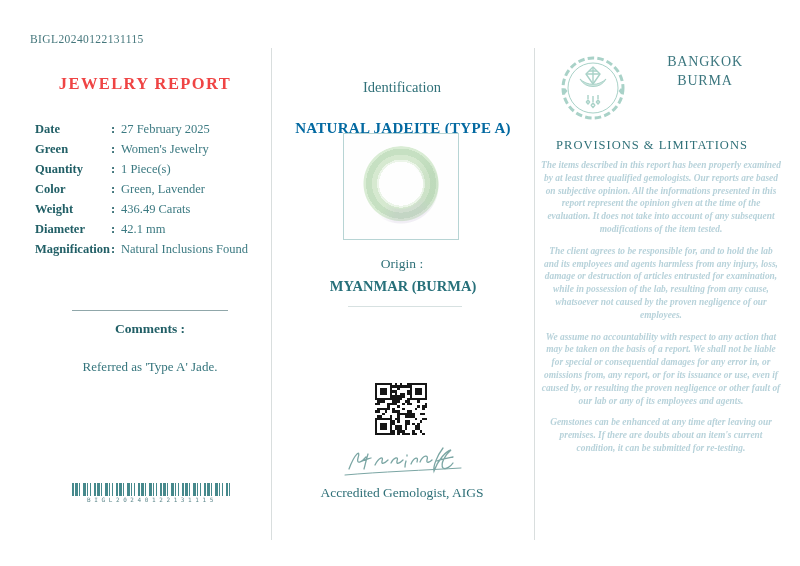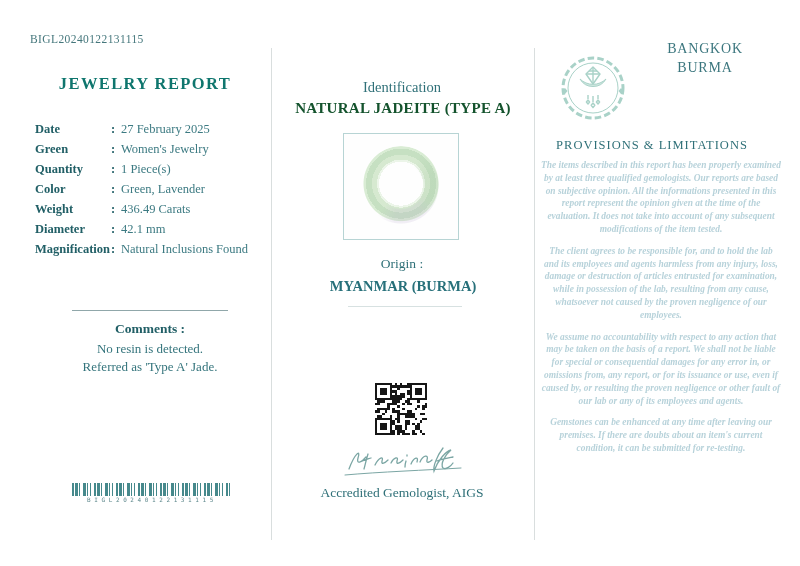--- a/index.html
+++ b/index.html
@@ -7,59 +7,59 @@
         font-family:"Liberation Serif","DejaVu Serif",serif;color:#2f7078;}
   .abs{position:absolute;}
   .ctr{text-align:center;}
   
   .vdiv{position:absolute;top:48px;height:492px;width:1px;background:#d9dede;}
   .hline{position:absolute;height:1px;background:#90a7aa;}
   .hline.faint{background:#d7e1e1;}
   
   #serial{left:30px;top:33px;font-size:11.5px;letter-spacing:.4px;color:#45777c;}
   #report-title{left:45px;top:74px;width:200px;font-size:16.5px;font-weight:bold;
-                letter-spacing:1.4px;color:#0f766e;}
+                letter-spacing:1.4px;color:#ef4444;}
   #fields{left:35px;top:119px;width:230px;}
   .frow{display:flex;line-height:20px;font-size:12.5px;}
   .flabel{flex:0 0 76px;font-weight:bold;color:#215f66;white-space:nowrap;}
   .fcolon{flex:0 0 10px;font-weight:bold;color:#215f66;}
   .fvalue{color:#3c7a82;white-space:nowrap;font-size:12.5px;}
   #comments-rule{left:72px;top:310px;width:156px;}
   #comments-title{left:45px;top:321px;width:210px;font-size:13.5px;font-weight:bold;color:#215f66;}
   .comment-line{left:25px;width:250px;font-size:13px;color:#34747c;}
   #barcode{left:72px;top:483px;width:158px;height:13px;
     background:repeating-linear-gradient(90deg,#46898c 0 2px,#fff 2px 3px,#46898c 3px 6px,
       #fff 6px 7px,#46898c 7px 8px,#fff 8px 11px,#46898c 11px 14px,#fff 14px 15px,
       #46898c 15px 16px,#fff 16px 18px,#46898c 18px 19px,#fff 19px 22px);}
   #barcode-text{left:64px;top:496px;width:176px;font-family:"DejaVu Sans Mono",monospace;
     font-size:6px;letter-spacing:3.6px;color:#5d888c;text-align:center;white-space:nowrap;}
   
   #ident-label{left:292px;top:79px;width:220px;font-size:14.5px;color:#2f7078;}
-  #ident-value{left:272px;top:100px;width:262px;font-size:15px;font-weight:bold;
-               letter-spacing:.3px;color:#14532d;}
+  #ident-value{left:272px;top:120px;width:262px;font-size:15px;font-weight:bold;
+               letter-spacing:.3px;color:#0369a1;}
   #photo-box{left:343px;top:133px;width:114px;height:105px;border:1px solid #b7d4d4;background:#fefefe;}
   #bangle{position:absolute;left:18px;top:12px;width:78px;height:80px;border-radius:50%;
     background:radial-gradient(circle at 50% 47%,rgba(255,255,255,0) 0 22px,#ecf5e9 22px 24px,
       #d6e9d0 24px 29px,#c6e0c2 29px 35px,#d9ecd4 35px 37px,rgba(255,255,255,0) 38px);}
   #bangle-shade{position:absolute;left:18px;top:12px;width:78px;height:80px;border-radius:50%;
     background:conic-gradient(from 140deg,rgba(183,168,205,.18) 0 14%,rgba(255,255,255,0) 22% 70%,
       rgba(150,190,150,.15) 80% 92%,rgba(183,168,205,.18) 100%);
     -webkit-mask:radial-gradient(circle,transparent 0 22px,#000 24px 37px,transparent 38px);
             mask:radial-gradient(circle,transparent 0 22px,#000 24px 37px,transparent 38px);}
   #origin-rule{left:348px;top:306px;width:114px;}
   #origin-label{left:292px;top:256px;width:220px;font-size:13.5px;color:#2f7078;}
   #origin-value{left:272px;top:278px;width:262px;font-size:14.5px;font-weight:bold;color:#27707a;}
   #qr{left:375px;top:383px;width:52px;height:52px;display:grid;
       grid-template-columns:repeat(21,1fr);grid-template-rows:repeat(21,1fr);background:#fff;}
   #qr div{background:#161616;}
   #signature{left:333px;top:441px;}
   #gemologist{left:282px;top:485px;width:240px;font-size:13.5px;color:#2f7078;}
   
   #seal{left:558px;top:53px;}
-  #lab-name{left:626px;top:39px;width:158px;font-size:14px;line-height:19px;
+  #lab-name{left:626px;top:52px;width:158px;font-size:14px;line-height:19px;
             letter-spacing:.8px;color:#3b767e;}
   #provisions-title{left:540px;top:138px;width:224px;font-size:12.5px;letter-spacing:1px;
                     color:#2f7078;}
   #paragraphs{left:541px;top:159px;width:240px;}
   #paragraphs p{margin:0 0 9px 0;font-style:italic;font-weight:bold;font-size:9.4px;
                 line-height:12.8px;text-align:center;color:#b7d2da;}
 </style>
 </head>
 <body>
 
@@ -105,21 +105,20 @@
     </div>
     <div class="frow">
       <span class="flabel">Magnification</span>
       <span class="fcolon">:</span>
       <span class="fvalue">Natural Inclusions Found</span>
     </div>
   </div>
 
   <div class="hline" id="comments-rule"></div>
   <div class="abs ctr" id="comments-title">Comments :</div>
-  <div class="abs ctr comment-line" style="top:341px">No resin is detected.</div>
   <div class="abs ctr comment-line" style="top:359px">Referred as 'Type A' Jade.</div>
 
   <div class="abs" id="barcode"></div>
   <div class="abs" id="barcode-text">BIGL20240122131115</div>
 
   <div class="abs ctr" id="ident-label">Identification</div>
   <div class="abs ctr" id="ident-value">NATURAL JADEITE (TYPE A)</div>
 
   <div class="abs" id="photo-box">
     <div id="bangle"></div>

